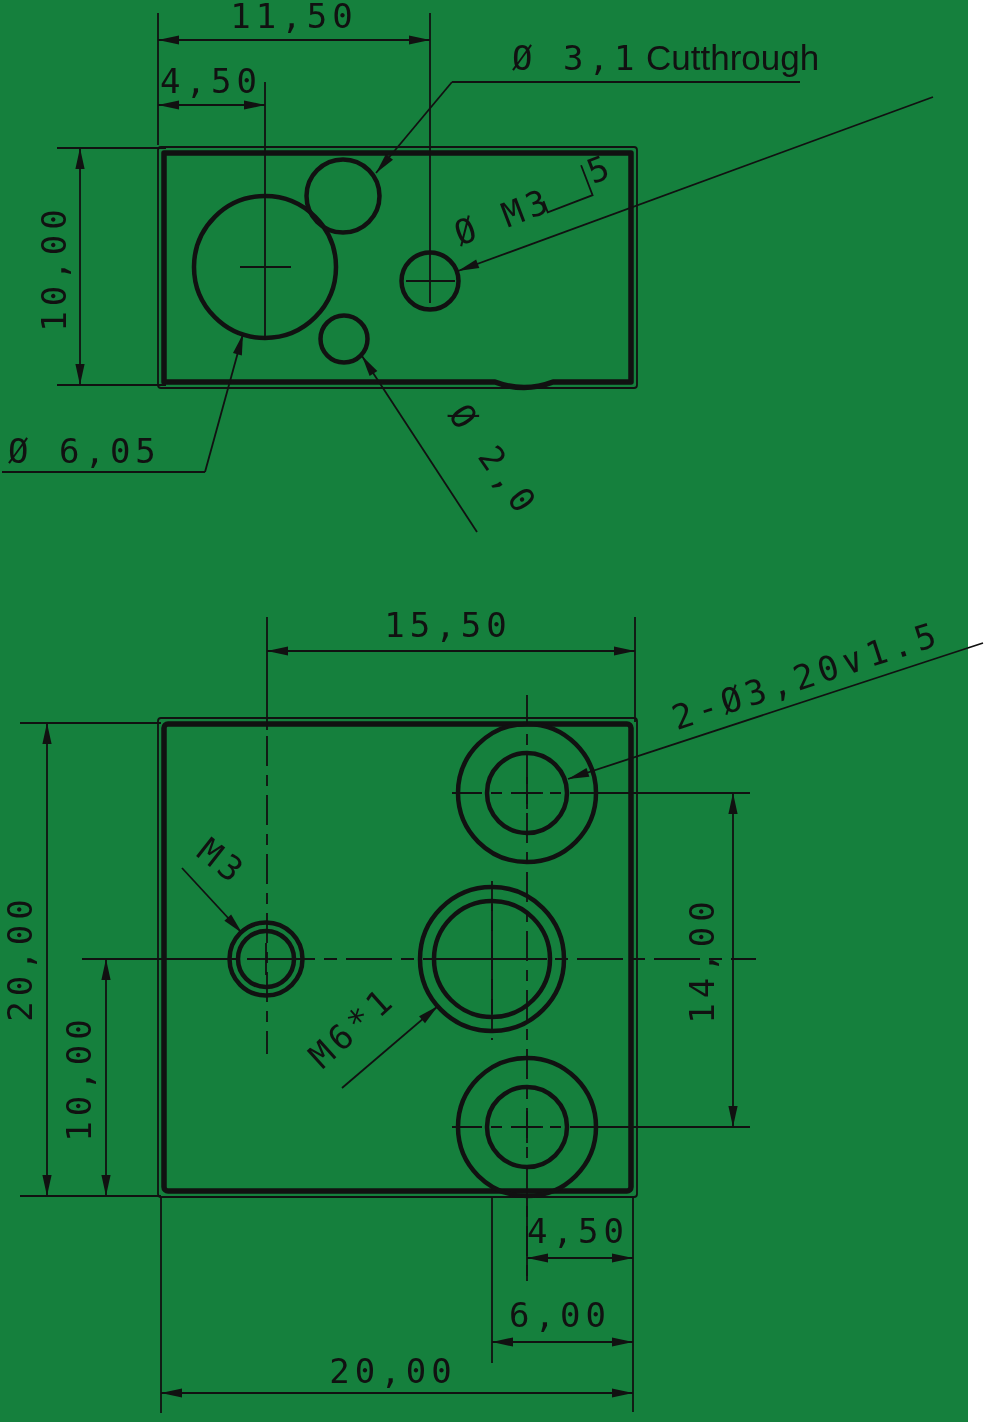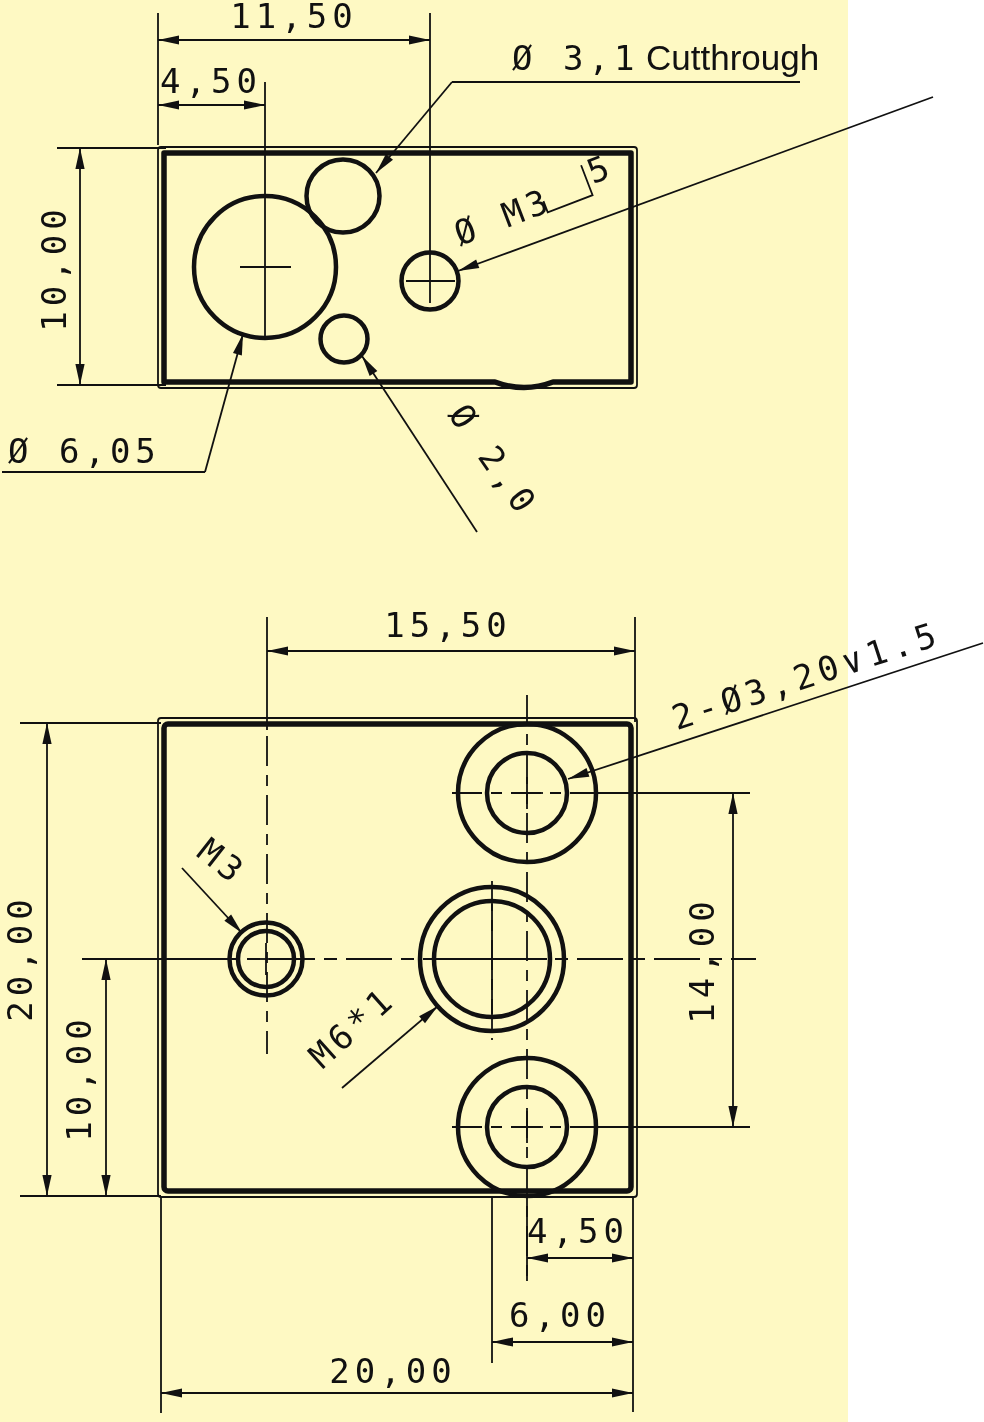--- a/index.html
+++ b/index.html
@@ -1,16 +1,16 @@
 <!DOCTYPE html>
 <html><head>
 <meta charset="utf-8">
 <style>
   html,body{margin:0;padding:0;background:#fff;}
-  .stage{width:848px;height:1422px;background:#fef9c3;position:relative;}
+  .stage{width:968px;height:1422px;background:#15803d;position:relative;}
   svg{display:block;}
   text{font-family:"DejaVu Sans Mono","Liberation Mono",monospace;font-size:34px;fill:#111;letter-spacing:5px;}
   text.word{font-family:"Liberation Sans",sans-serif;font-size:35px;letter-spacing:0px;}
   .thin{stroke:#111;stroke-width:1.8;fill:none;}
   .thick{stroke:#111;stroke-width:5.5;fill:none;stroke-linejoin:round;}
   .circ{stroke:#111;stroke-width:4.5;fill:none;}
   .cl{stroke:#111;stroke-width:1.8;fill:none;stroke-dasharray:30 9 11 9;}
   .cll{stroke:#111;stroke-width:1.8;fill:none;stroke-dasharray:46 9 13 9;}
 </style>
 </head>

